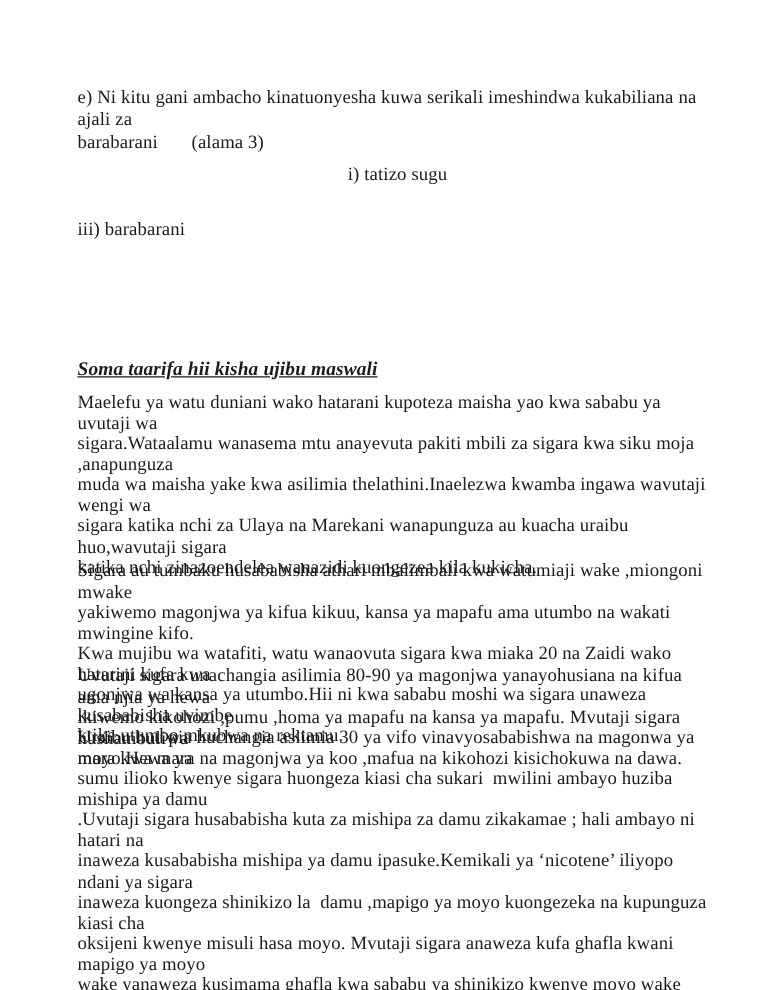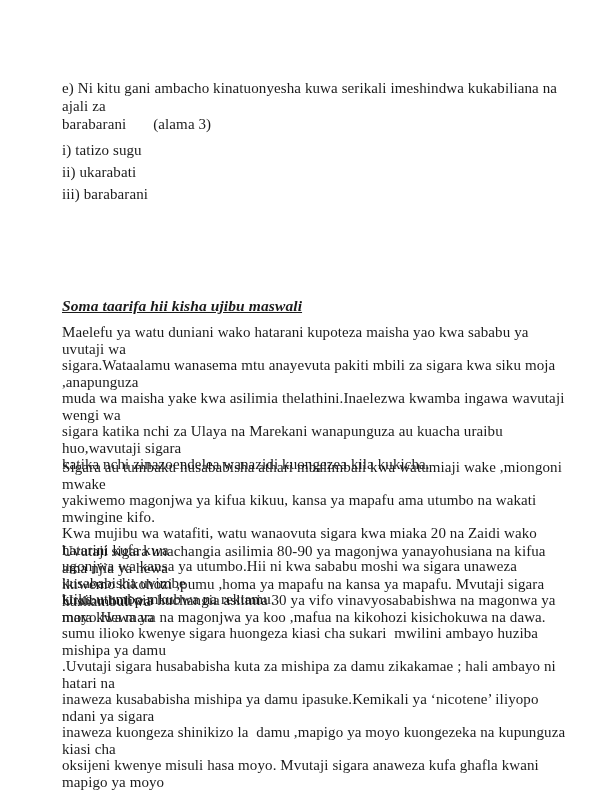--- a/index.html
+++ b/index.html
@@ -17,39 +17,38 @@
     color: #1b1b1b;
   }
   .tblock {
     position: absolute;
     left: 62px;
     width: 512px;
     font-size: 15px;
     line-height: 16.5px;
     white-space: pre-wrap;
     letter-spacing: 0.1px;
-    margin-top: 10px;
   }
   .qblock {
     line-height: 18px;
   }
   .section-heading {
     font-weight: bold;
     text-decoration: underline;
     font-size: 15.5px;
   }
   .instruction {
     font-weight: bold;
     font-style: italic;
     font-size: 15.5px;
   }
   
   .pos-qe   { top: 69px;  }
   .pos-qf   { top: 109px; }
-  .pos-qi   { top: 131px; }
+  .pos-qi   { top: 131px; text-align: center; }
   .pos-qii  { top: 153px; }
   .pos-qiii { top: 175px; }
   .pos-head { top: 264px; }
   .pos-soma { top: 288px; text-decoration: underline; }
   .pos-p1   { top: 314px; }
   .pos-p2   { top: 397px; }
   .pos-p3   { top: 449px; }
   .pos-p4   { top: 533px; }
   .pos-p5   { top: 582px; }
 </style>
@@ -57,21 +56,20 @@
 <body>
 
 <div class="page">
 
   <div class="tblock qblock pos-qe">e) Ni kitu gani ambacho kinatuonyesha kuwa serikali imeshindwa kukabiliana na ajali za
 barabarani       (alama 3)</div>
 
 
   <div class="tblock qblock pos-qi">i) tatizo sugu</div>
 
-  <div class="tblock qblock pos-qii">ii) ukarabati</div>
 
   <div class="tblock qblock pos-qiii">iii) barabarani</div>
 
 
   <div class="tblock instruction pos-soma">Soma taarifa hii kisha ujibu maswali</div>
 
   <div class="tblock pos-p1">Maelefu ya watu duniani wako hatarani kupoteza maisha yao kwa sababu ya uvutaji wa
 sigara.Wataalamu wanasema mtu anayevuta pakiti mbili za sigara kwa siku moja ,anapunguza
 muda wa maisha yake kwa asilimia thelathini.Inaelezwa kwamba ingawa wavutaji wengi wa
 sigara katika nchi za Ulaya na Marekani wanapunguza au kuacha uraibu huo,wavutaji sigara

